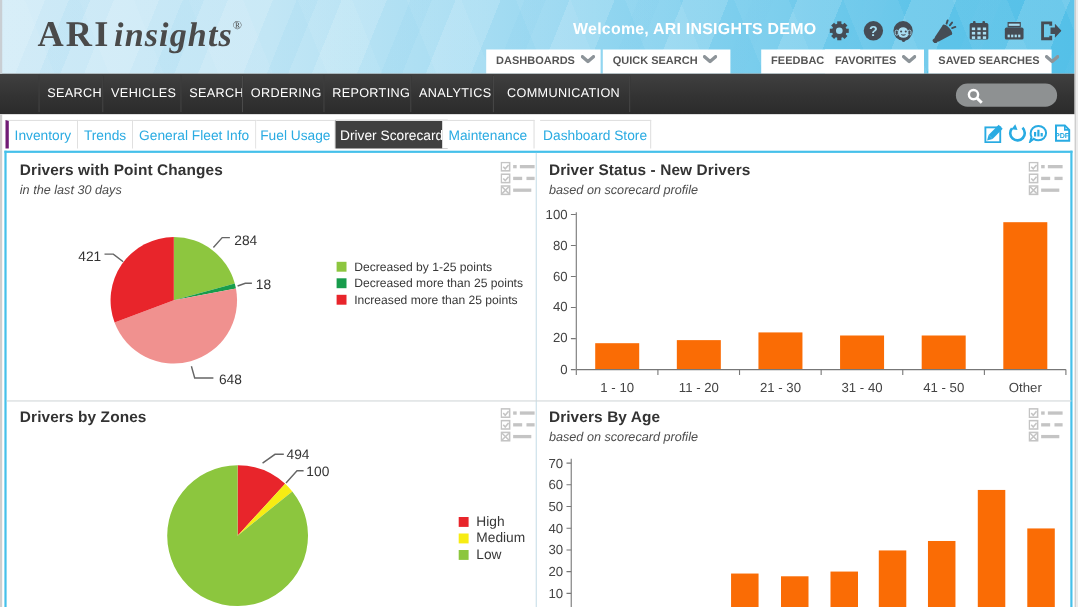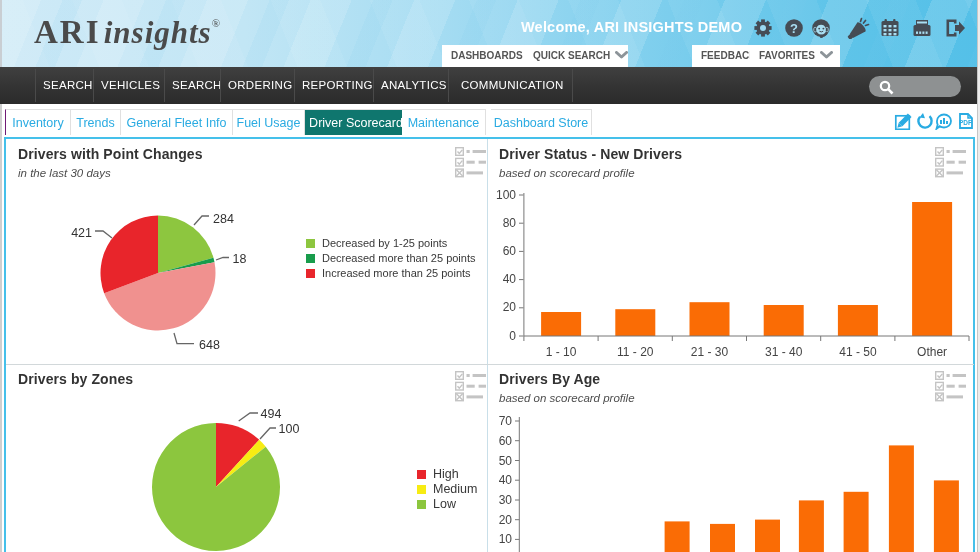--- a/index.html
+++ b/index.html
@@ -19,22 +19,22 @@
 
 .hbtn{top:45px;height:22px;background:#fff;color:#555;font-weight:bold;font-size:10px;letter-spacing:0;line-height:22px;text-align:left;padding-left:9px;white-space:nowrap}
 
 #nav{left:0;top:67px;width:977px;height:37px;background:linear-gradient(#404040,#333 55%,#2b2b2b);}
 #nav .item{position:absolute;top:0;height:37px;line-height:37px;color:#fff;font-size:11.5px;font-weight:normal;letter-spacing:.3px}
 #nav .div{position:absolute;top:2px;height:33px;width:1px;background:#1f1f1f;border-right:1px solid #4a4a4a}
 #searchpill{left:869px;top:9px;width:92px;height:21px;background:#8e9192;border-radius:11px}
 
 #tabs{left:0;top:104px;width:977px;height:33px;background:#fff}
 .tab{position:absolute;top:4.5px;height:26.5px;line-height:26.5px;border-top:1px solid #e0e0e0;color:#2aabe2;font-size:12.5px;text-align:center;border-right:1px solid #e0e0e0;background:#fff;white-space:nowrap;overflow:hidden}
-.tab.first{border-left:1px solid #701a75}
-.tab.active{background:#0f766e;color:#fff;border-right:none}
+.tab.first{border-left:3px solid #701a75}
+.tab.active{background:#404040;color:#fff;border-right:none}
 #cborder{left:4px;top:137px;width:971px;height:415px;border:2px solid #45c0ea;border-bottom:none}
 .vdiv{left:487px;top:139px;width:1px;height:413px;background:#c9dfe9}
 .hdiv{left:6px;top:364px;width:968px;height:1px;background:#d2d8da}
 .ptitle{color:#333;font-size:14px;font-weight:bold;letter-spacing:.1px;white-space:nowrap}
 .psub{color:#4d4d4d;font-size:11.5px;font-style:italic;white-space:nowrap}
 
 #gutter{left:977px;top:0;width:3px;height:552px;background:#ececec;border-left:1px solid #c6c6c6}
 .leg{position:absolute;font-size:11px;color:#383838;line-height:15px;white-space:nowrap}
 .leg .sq{display:inline-block;width:9px;height:9px;margin-right:7px;vertical-align:-1px}
 text{font-family:"Liberation Sans",sans-serif}
@@ -117,29 +117,32 @@
 
     <g transform="translate(201,11)">
       <path d="M-7.5,-8.5 h10 v4 h-2.6 v-1.4 h-4.8 v11.8 h4.8 v-1.4 h2.6 v4 h-10 Z" fill="#454c55"></path>
       <path d="M1,-3 h4 v-3.4 l6,6.4 -6,6.4 v-3.4 h-4 Z" fill="#454c55"></path>
     </g>
    </g>
   </svg>
   <div class="abs hbtn" style="left:442px;width:104px">DASHBOARDS<svg width="13" height="9" viewBox="0 0 13 9" style="margin-left:5px;vertical-align:-1px">
         <path d="M1.5,1.5 L6.5,6 L11.5,1.5" fill="none" stroke="#8d9499" stroke-width="3" stroke-linecap="round" stroke-linejoin="round"></path>
       </svg></div>
-  <div class="abs hbtn" style="left:524px;width:104px">QUICK SEARCH<svg width="13" height="9" viewBox="0 0 13 9" style="margin-left:5px;vertical-align:-1px">
+  <div class="abs hbtn" style="left:548px;width:116px">QUICK SEARCH<svg width="13" height="9" viewBox="0 0 13 9" style="margin-left:5px;vertical-align:-1px">
         <path d="M1.5,1.5 L6.5,6 L11.5,1.5" fill="none" stroke="#8d9499" stroke-width="3" stroke-linecap="round" stroke-linejoin="round"></path>
       </svg></div>
   <div class="abs hbtn" style="left:692px;width:90px">FEEDBACK<svg width="16" height="16" viewBox="0 0 16 16" style="vertical-align:-4px;margin-left:5px">
         <path d="M2,1 h12 a1.5,1.5 0 0 1 1.5,1.5 v8 a1.5,1.5 0 0 1 -1.5,1.5 h-7 l-4,3.4 v-3.4 h-1 a1.5,1.5 0 0 1 -1.5,-1.5 v-8 A1.5,1.5 0 0 1 2,1 Z" fill="#f7941e"></path>
         <circle cx="8" cy="6.5" r="3.6" fill="none" stroke="#fff" stroke-width="1.2"></circle>
         <path d="M6.3,6.5 l1.2,1.2 2.2,-2.4" fill="none" stroke="#fff" stroke-width="1.2"></path>
       </svg></div>
   <div class="abs hbtn" style="left:750px;width:90px">FAVORITES<svg width="13" height="9" viewBox="0 0 13 9" style="margin-left:5px;vertical-align:-1px">
+        <path d="M1.5,1.5 L6.5,6 L11.5,1.5" fill="none" stroke="#8d9499" stroke-width="3" stroke-linecap="round" stroke-linejoin="round"></path>
+      </svg></div>
+  <div class="abs hbtn" style="left:844px;width:112px">SAVED SEARCHES<svg width="13" height="9" viewBox="0 0 13 9" style="margin-left:5px;vertical-align:-1px">
         <path d="M1.5,1.5 L6.5,6 L11.5,1.5" fill="none" stroke="#8d9499" stroke-width="3" stroke-linecap="round" stroke-linejoin="round"></path>
       </svg></div>
 </div>
 <div id="nav" class="abs">
   <div class="item" style="left:43px">SEARCH</div>
   <div class="item" style="left:101px">VEHICLES</div>
   <div class="item" style="left:172px">SEARCH</div>
   <div class="item" style="left:228px">ORDERING</div>
   <div class="item" style="left:302px">REPORTING</div>
   <div class="item" style="left:381px">ANALYTICS</div>

